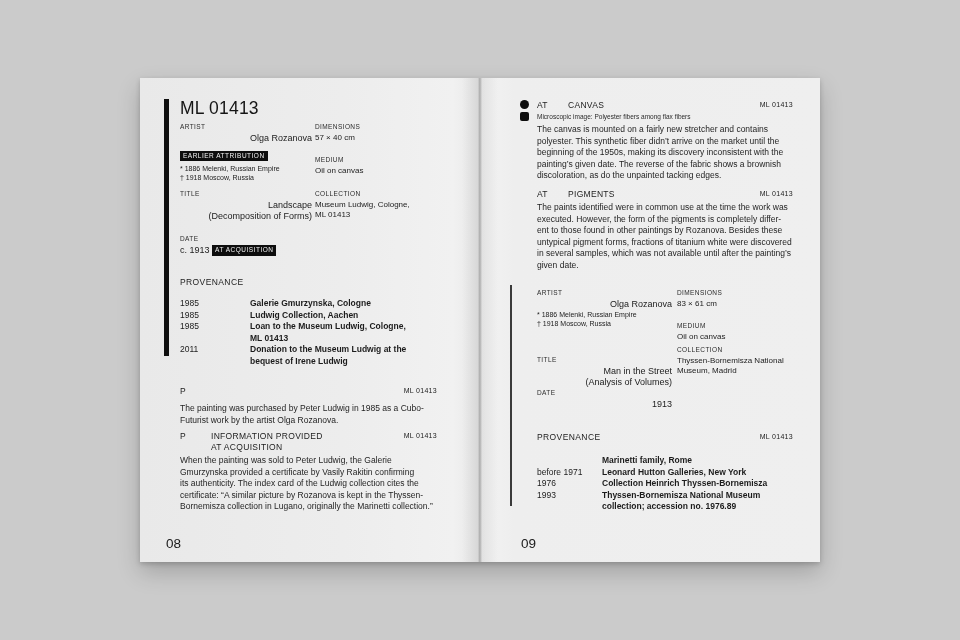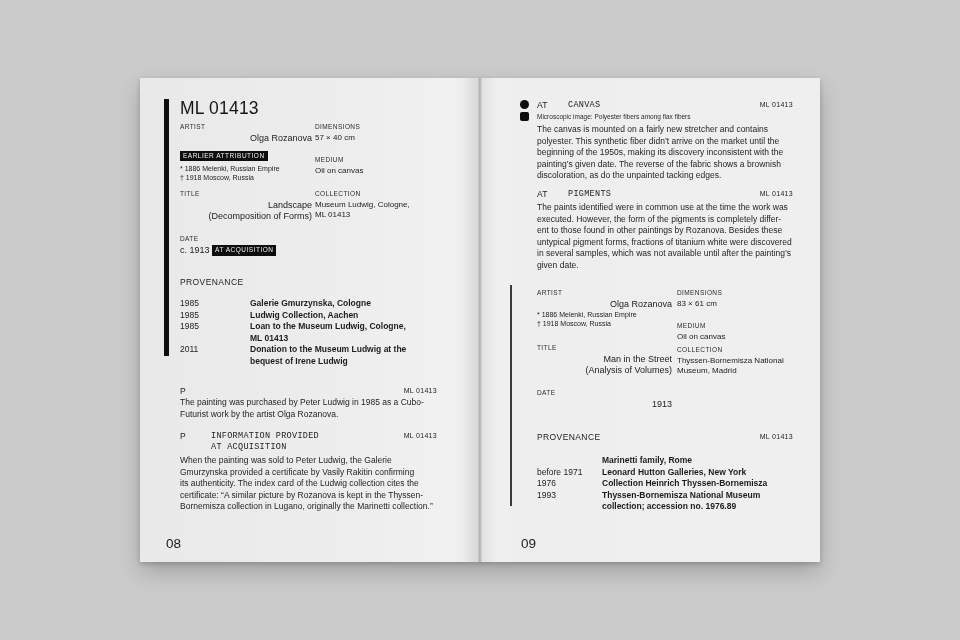--- a/index.html
+++ b/index.html
@@ -42,21 +42,21 @@
   .date-line { font-size:9px; line-height:10.5px; }
 
   .prov-head { font-size:8.5px; letter-spacing:0.4px; color:#1c1c1c; }
   .prov-row  { display:flex; font-size:8.5px; line-height:11.5px; }
   .prov-year { flex:0 0 70px; }
   .prov-year-r { flex:0 0 65px; }
   .prov-text { flex:1; white-space:pre-line;font-weight:bold; }
 
   .sec-head { display:flex; font-size:8.5px; letter-spacing:0.3px; line-height:11px; }
   .sec-code { flex:0 0 31px; }
-  .sec-title { flex:1; white-space:pre-line;font-family:Liberation Mono, monospace; }
+  .sec-title { flex:1; white-space:pre-line; }
   .sec-ref  { flex:0 0 auto; font-size:7px; line-height:10px; color:#222; }
   .body-text { font-size:8.5px; line-height:11.6px; color:#1f1f1f; white-space:pre-line; }
   .caption { font-size:6.5px; line-height:8px; color:#2b2b2b; }
 
   .page-num { font-size:13.5px; color:#1a1a1a; }
 
   .icon-dot, .icon-sq { position:absolute; left:40px; background:#0d0d0d; width:9px; height:9px; }
   .icon-dot { border-radius:50%; }
   .icon-sq  { border-radius:2px; }
 </style>
@@ -128,21 +128,21 @@
 bequest of Irene Ludwig</span>
       </div>
     </div>
 
     <div class="abs" style="left:40px; top:308px; width:257px;">
       <div class="sec-head">
         <span class="sec-code">P</span>
         <span class="sec-title"></span>
         <span class="sec-ref">ML 01413</span>
       </div>
-      <div class="body-text" style="margin-top:0;">The painting was purchased by Peter Ludwig in 1985 as a Cubo-
+      <div class="body-text" style="margin-top:6px;">The painting was purchased by Peter Ludwig in 1985 as a Cubo-
 Futurist work by the artist Olga Rozanova.</div>
     </div>
 
     <div class="abs" style="left:40px; top:353px; width:257px;">
       <div class="sec-head">
         <span class="sec-code">P</span>
         <span class="sec-title">INFORMATION PROVIDED
 AT ACQUISITION</span>
         <span class="sec-ref">ML 01413</span>
       </div>
@@ -191,21 +191,21 @@
 
     <div class="abs rule-thin" style="left:30px; top:207px; width:1.5px; height:221px;"></div>
 
     <div class="abs" style="left:57px; top:211px; width:135px;">
       <div class="label">ARTIST</div>
       <div class="value">Olga Rozanova</div>
       <div class="life">* 1886 Melenki, Russian Empire</div>
       <div class="life">† 1918 Moscow, Russia</div>
     </div>
 
-    <div class="abs" style="left:57px; top:266px; width:135px;">
+    <div class="abs" style="left:57px; top:278px; width:135px;">
       <div class="label">TITLE</div>
       <div class="value">Man in the Street</div>
       <div class="value">(Analysis of Volumes)</div>
     </div>
 
     <div class="abs" style="left:57px; top:311px; width:135px;">
       <div class="label">DATE</div>
       <div class="value">1913</div>
     </div>
 

